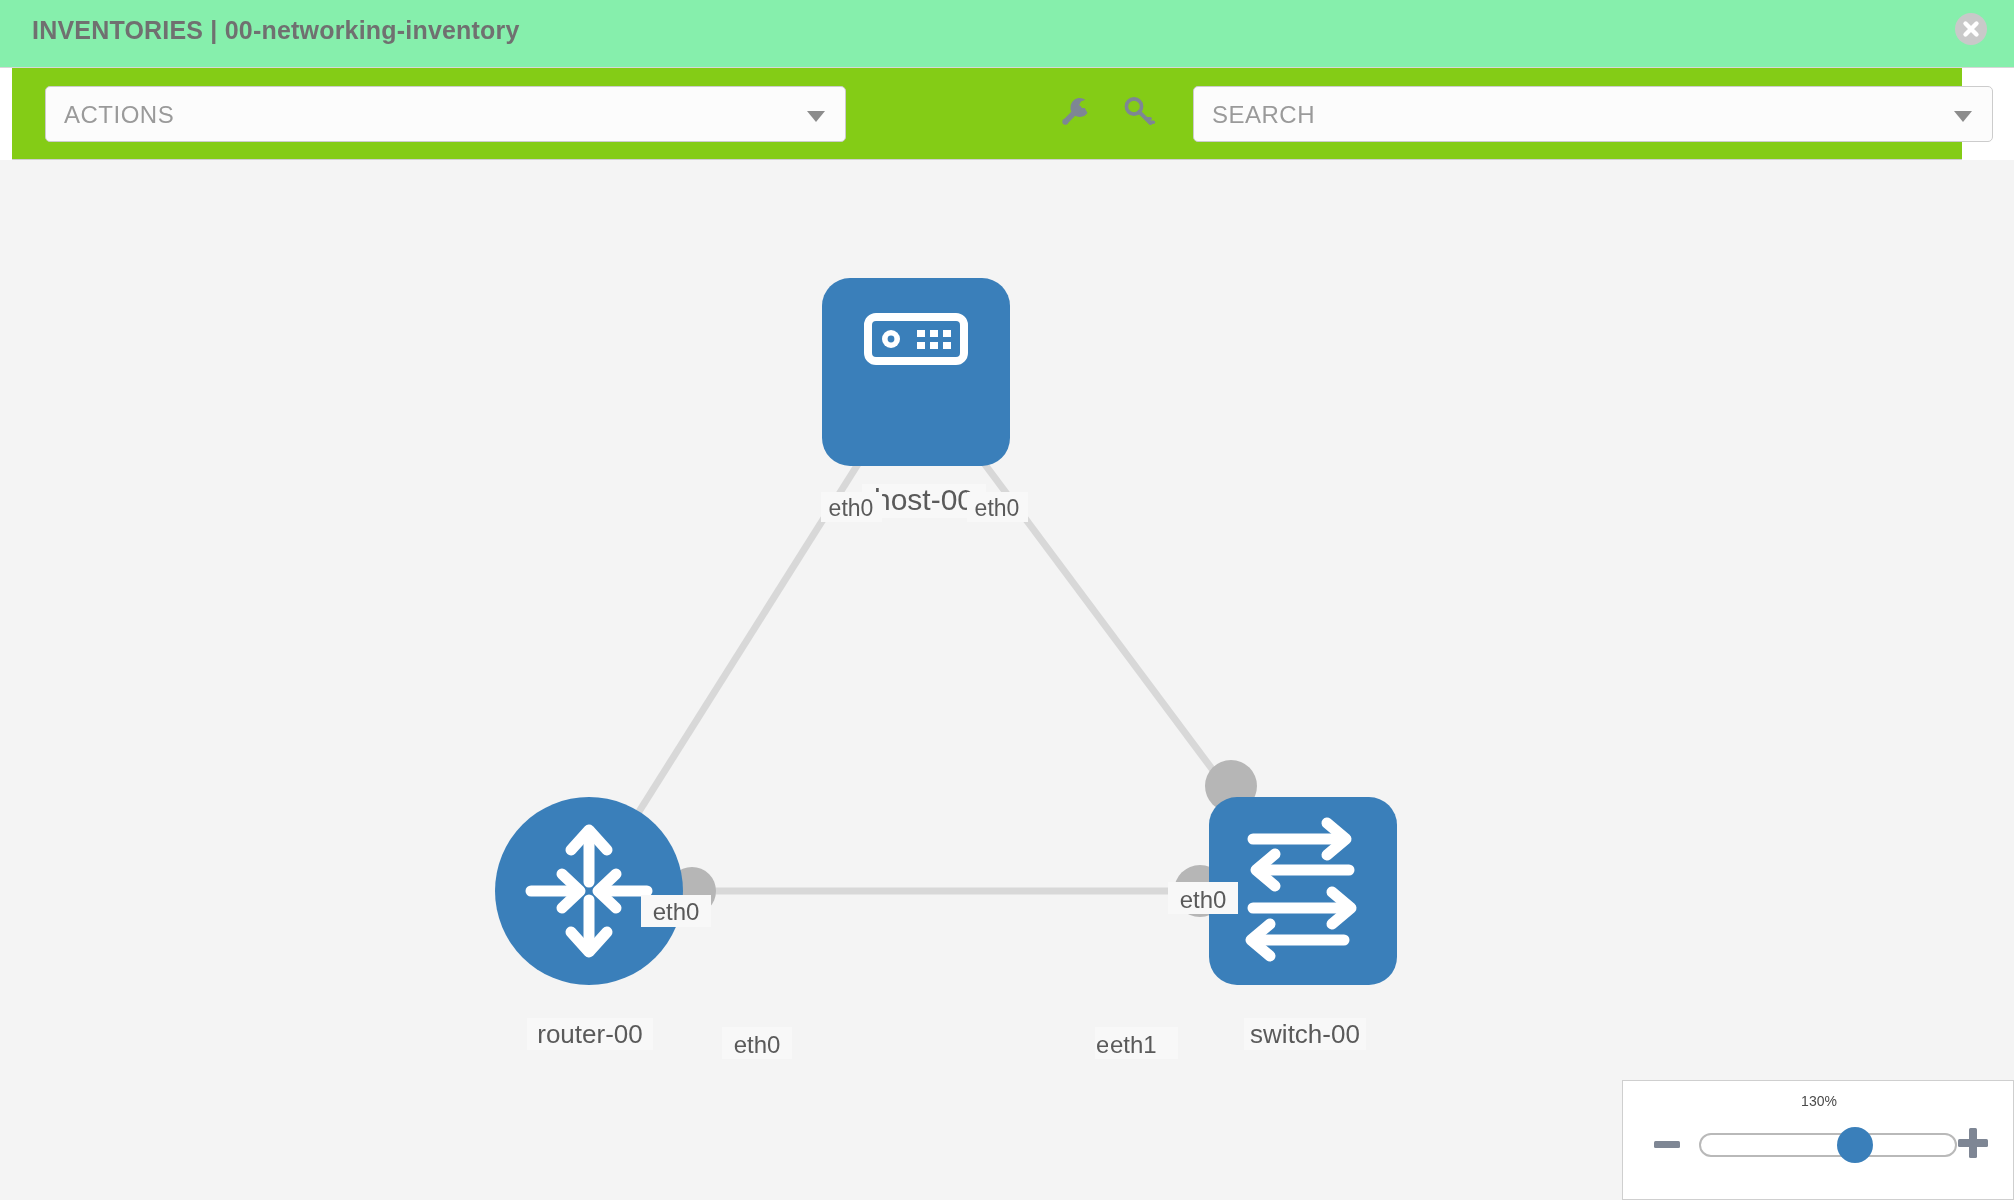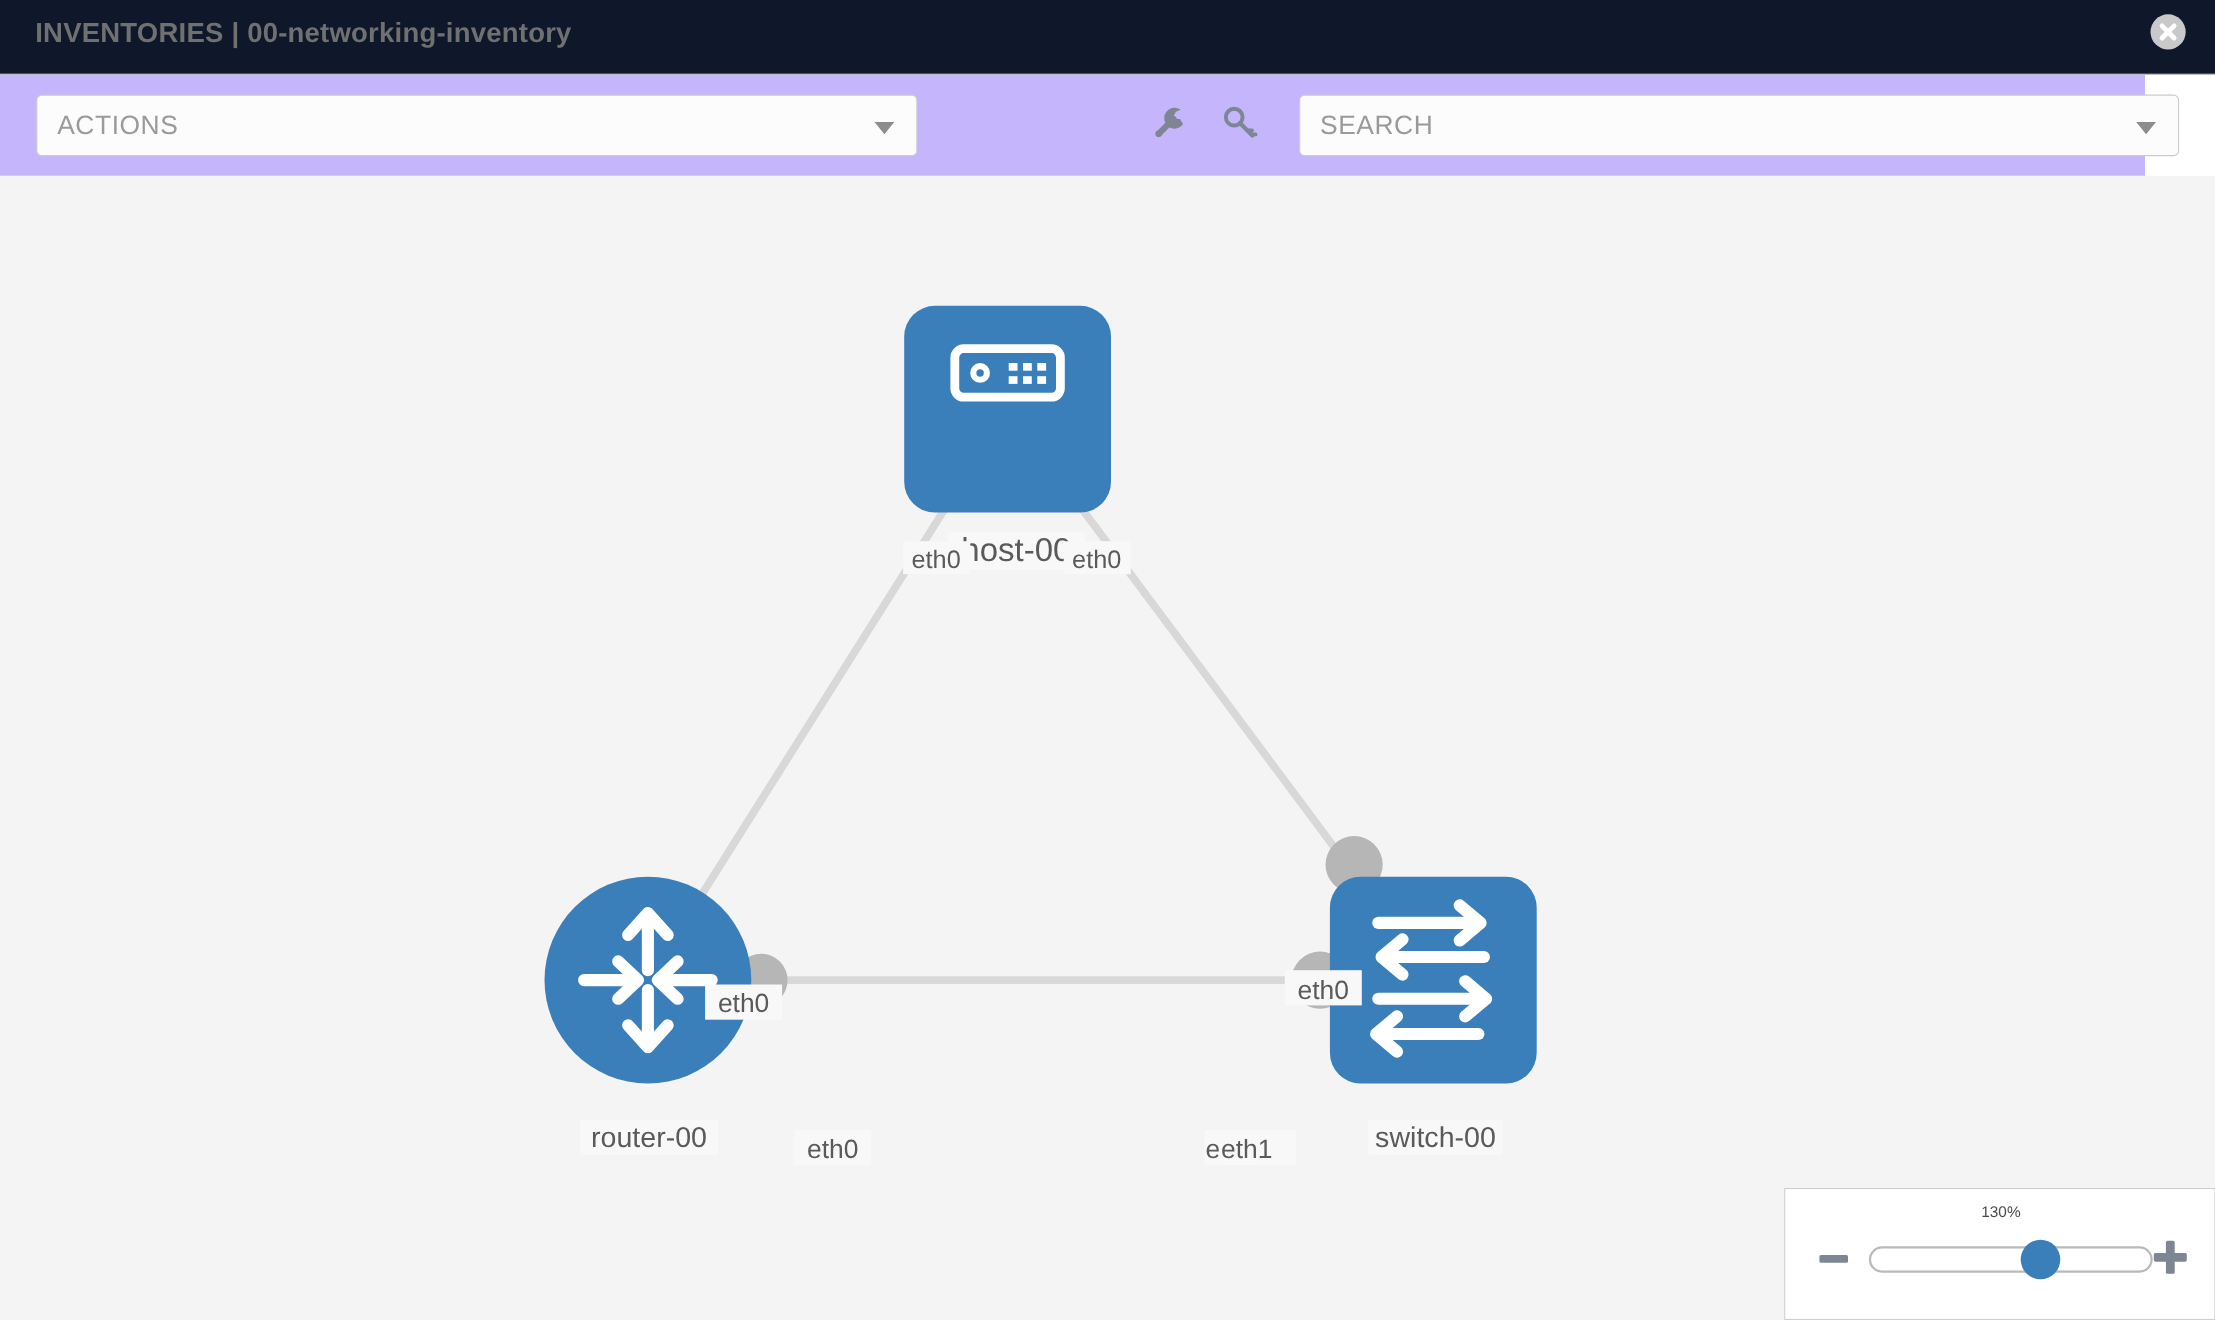--- a/index.html
+++ b/index.html
@@ -17,21 +17,21 @@
     width: 2014px;
     height: 1200px;
     background: #ffffff;
   }
 
   
   .titlebar {
     position: absolute;
     left: 0; top: 0;
     width: 2014px; height: 68px;
-    background: #0f172a;
+    background: #86efac;
     border-bottom: 1px solid #d7d7d7;
   }
   .title-text {
     position: absolute;
     left: 32px; top: 16px;
     font-size: 25px;
     font-weight: bold;
     color: #707070;
     letter-spacing: 0.2px;
     white-space: nowrap;
@@ -39,23 +39,23 @@
   .close-btn {
     position: absolute;
     right: 24px; top: 10px;
     width: 38px; height: 38px;
     cursor: pointer;
   }
 
   
   .toolbar {
     position: absolute;
-    left: 0; top: 68px;
+    left: 12px; top: 68px;
     width: 1950px; height: 92px;
-    background: #c4b5fd;
+    background: #84cc16;
     border-bottom: 1px solid #cfcfcf;
   }
   .actions-select {
     position: absolute;
     left: 33px; top: 18px;
     width: 801px; height: 56px;
     background: #fcfcfc;
     border: 1px solid #cccccc;
     border-radius: 5px;
   }

